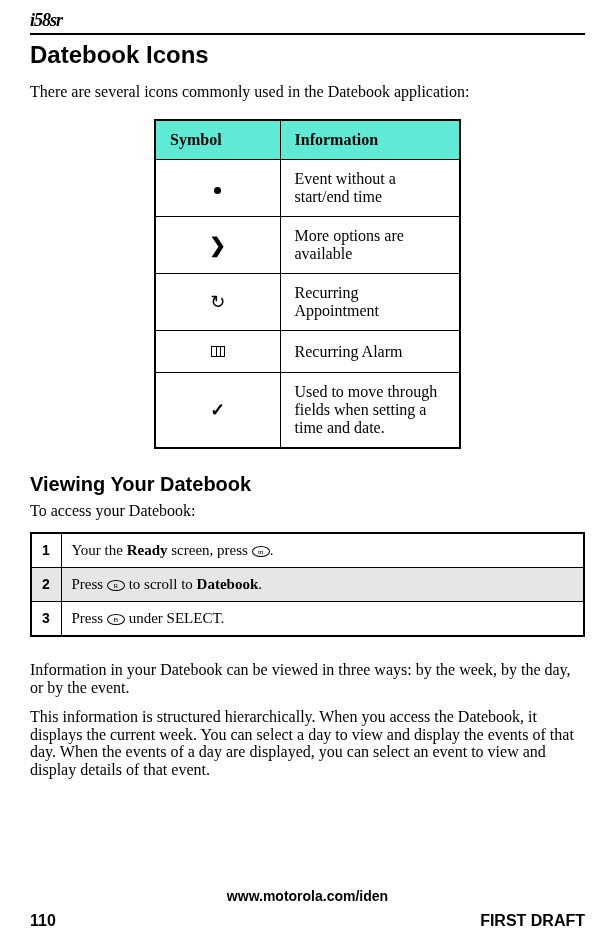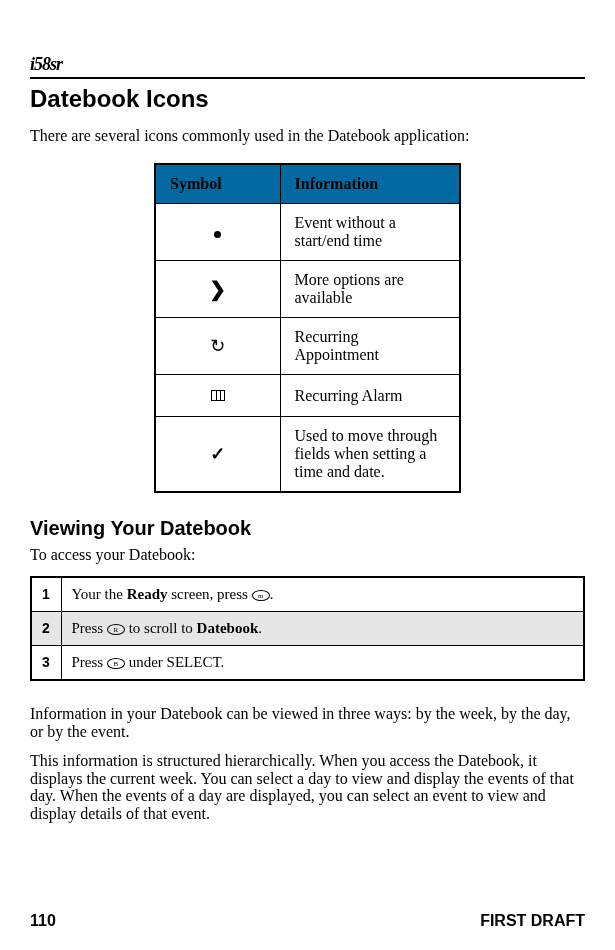--- a/index.html
+++ b/index.html
@@ -16,21 +16,20 @@
       padding: 10px 30px 20px 30px;
       position: relative;
       background: #fff;
     }
     .top-model {
       font-style: italic;
       font-weight: bold;
       font-family: "Times New Roman", serif;
       font-size: 18px;
       letter-spacing: -1px;
-      margin-top: 44px;
     }
     hr.topline {
       border: none;
       border-top: 2px solid #000;
       margin: 2px 0 4px 0;
     }
     h1 {
       font-family: Arial, Helvetica, sans-serif;
       font-size: 24px;
       font-weight: bold;
@@ -44,21 +43,21 @@
       margin: 0 auto 24px auto;
       border: 2px solid #000;
     }
     table.symbol-table th, table.symbol-table td {
       border: 1px solid #000;
       padding: 10px 14px;
       font-size: 16px;
       vertical-align: middle;
     }
     table.symbol-table th {
-      background: #0369a1;
+      background: #5eead4;
       font-weight: bold;
       text-align: left;
     }
     table.symbol-table td.sym {
       text-align: center;
       width: 125px;
       font-size: 18px;
     }
     table.symbol-table td.desc {
       width: 180px;
@@ -232,17 +231,18 @@
       <span>Press </span><span class="key-icon">B</span><span> under SELECT.</span>
     </td>
   </tr>
 </tbody>
   </table>
 
 <p class="body">Information in your Datebook can be viewed in three ways: by the week, by the day, or by the event.</p>
 <p class="body">This information is structured hierarchically. When you access the Datebook, it displays the current week. You can select a day to view and display the events of that day. When the events of a day are displayed, you can select an event to view and display details of that event.</p>
 
 <div class="footer">
+  <div class="url">www.motorola.com/iden</div>
   <div class="footer-row">
     <span>110</span>
     <span>FIRST DRAFT</span>
   </div>
 </div>
 
 </body></html>

